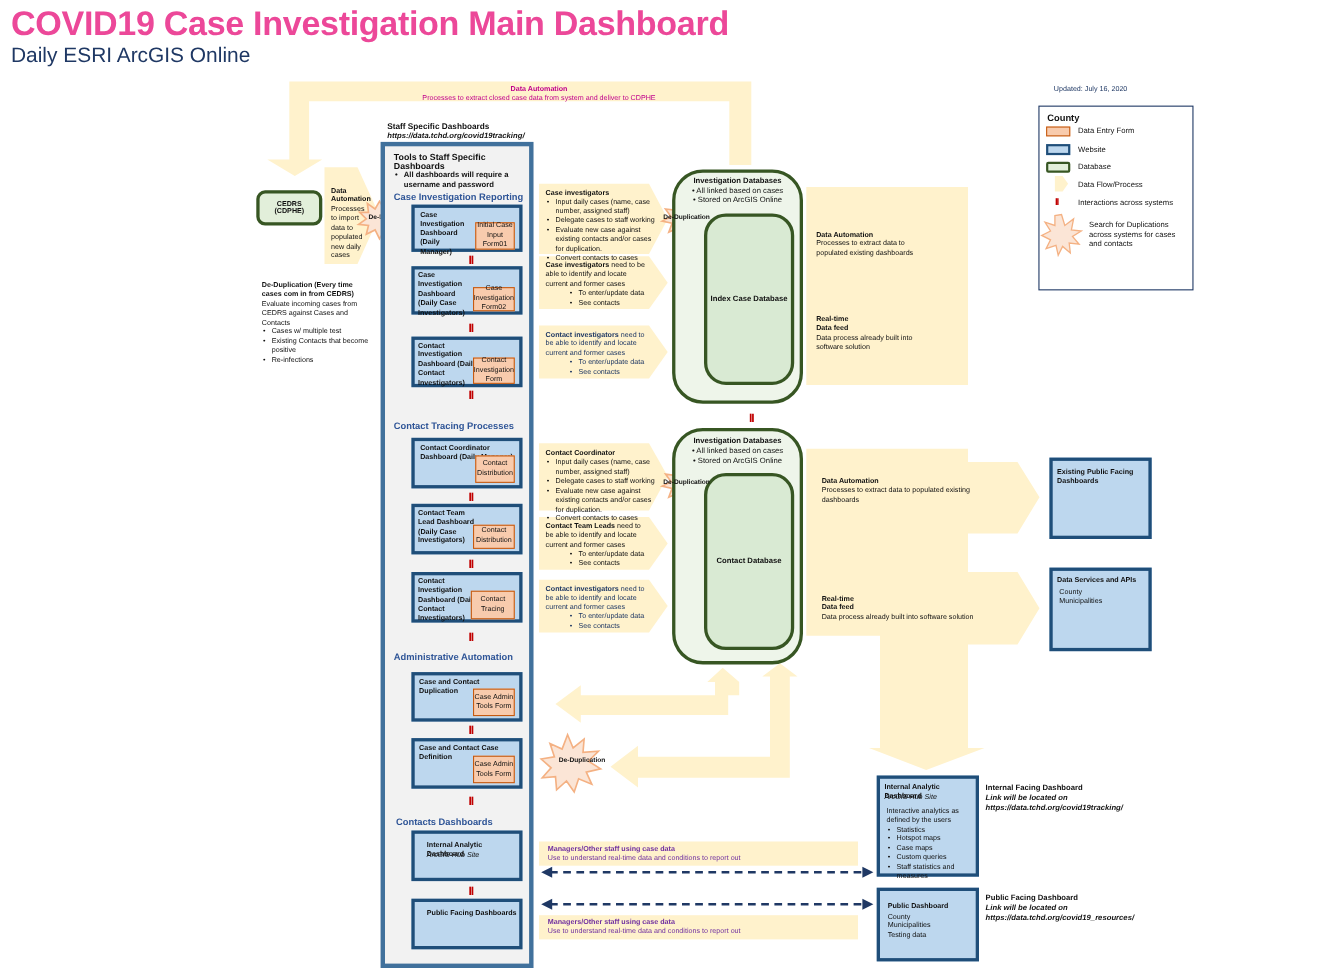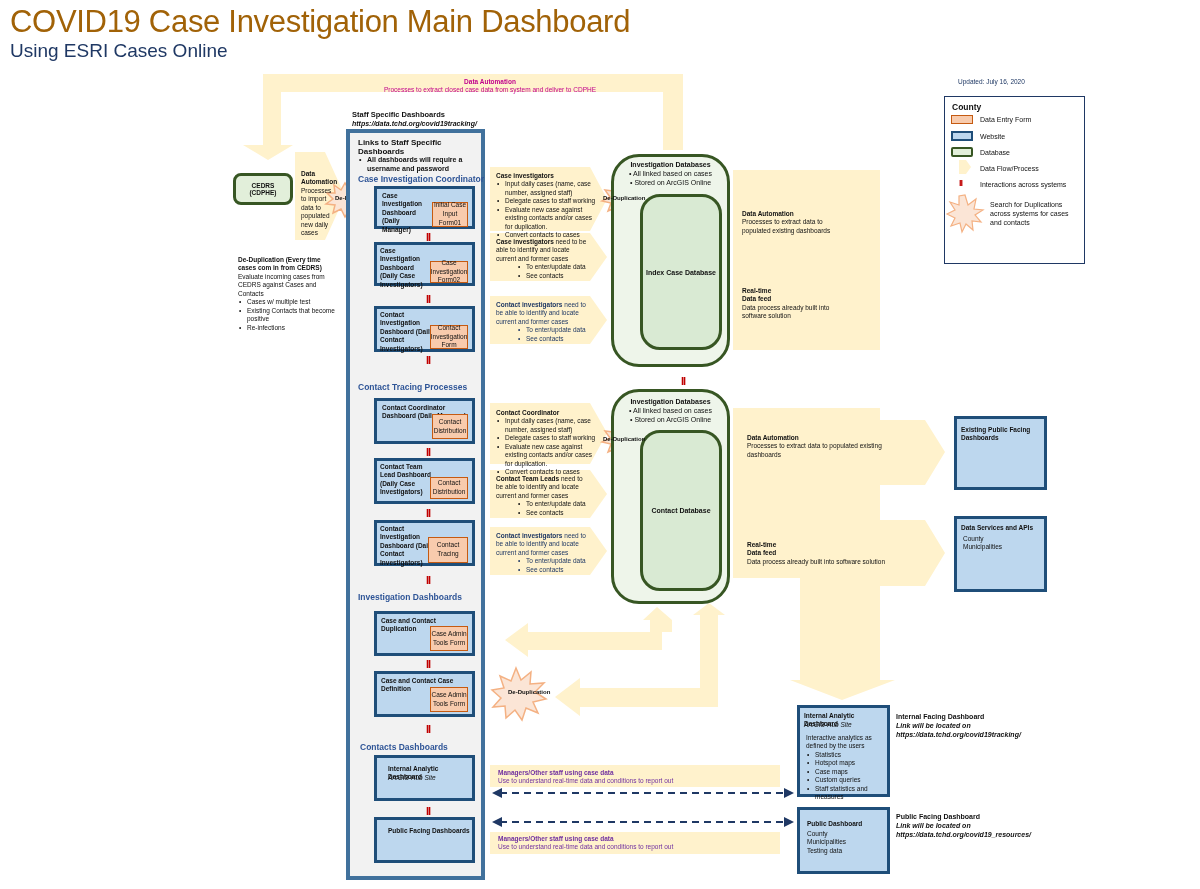--- a/index.html
+++ b/index.html
@@ -1,18 +1,18 @@
 <!DOCTYPE html>
 <html><head>
 <meta charset="utf-8">
 <style>
   * { box-sizing: border-box; margin: 0; padding: 0; }
   body { width: 1200px; height: 889px; background: #ffffff; position: relative; overflow: hidden; font-family: "Liberation Sans", sans-serif; color: #111; }
   .abs { position: absolute; }
-  .title { left: 10px; top: 4px; font-size: 31px; font-weight: normal; color: #a16207; letter-spacing: -0.3px; }
+  .title { left: 10px; top: 4px; font-size: 31px; font-weight: bold; color: #ec4899; letter-spacing: -0.3px; }
   .subtitle { left: 10px; top: 40px; font-size: 19px; color: #1f3864; }
   .tiny { font-size: 6.5px; line-height: 1.3; }
   .small { font-size: 7px; line-height: 1.3; }
   .b { font-weight: bold; }
   .i { font-style: italic; }
   .web { background: #bdd7ee; border: 3px solid #1f4e79; }
   .form { background: #f8cbad; border: 1.5px solid #c55a11; font-size: 6.5px; text-align: center; line-height: 1.35; display: flex; align-items: center; justify-content: center; }
   .db-outer { background: #eef5ea; border: 3px solid #375623; border-radius: 28px; }
   .db-inner { background: #d9ead3; border: 3px solid #375623; border-radius: 20px; display: flex; align-items: center; justify-content: center; font-size: 7px; font-weight: bold; }
   .ii { color: #c00000; font-weight: bold; font-size: 11px; text-align: center; letter-spacing: -1px; }
@@ -67,21 +67,21 @@
 
   <g fill="#fbe5d6" stroke="#f4b183" stroke-width="1.5">
     <path d="M345 183 L350 191 L357 186 L356 194 L365 195 L358 200 L365 206 L356 206 L357 214 L350 209 L345 217 L341 209 L333 213 L335 205 L326 204 L333 199 L327 193 L335 193 L334 185 L341 190 Z"></path>
     <path d="M622 180 L626 189 L634 184 L632 193 L641 194 L634 199 L640 205 L631 205 L632 214 L625 208 L620 216 L617 207 L608 211 L611 203 L602 201 L610 197 L605 190 L613 191 L613 182 L619 188 Z"></path>
     <path d="M622 421 L626 430 L634 425 L632 434 L641 435 L634 440 L640 446 L631 446 L632 455 L625 449 L620 457 L617 448 L608 452 L611 444 L602 442 L610 438 L605 431 L613 432 L613 423 L619 429 Z"></path>
     <path d="M516 668 L521 680 L531 672 L530 684 L544 683 L535 692 L546 699 L533 702 L538 713 L526 708 L522 720 L515 710 L506 718 L505 706 L493 707 L501 698 L492 690 L504 688 L500 676 L511 681 Z"></path>
   </g>
 </svg>
 
 <div class="abs title">COVID19 Case Investigation Main Dashboard</div>
-<div class="abs subtitle">Using ESRI Cases Online</div>
+<div class="abs subtitle">Daily ESRI ArcGIS Online</div>
 <div class="abs tiny" style="left:958px;top:78px;color:#1f3864;">Updated: July 16, 2020</div>
 
 <div class="abs tiny magenta" style="left:300px;top:78px;width:380px;text-align:center;">
   <div class="b">Data Automation</div>
   <div>Processes to extract closed case data from system and deliver to CDPHE</div>
 </div>
 
 <div class="abs" style="left:233px;top:173px;width:60px;height:32px;background:#e2efda;border:3px solid #375623;border-radius:8px;display:flex;flex-direction:column;align-items:center;justify-content:center;font-size:6.5px;font-weight:bold;">
   <div>CEDRS</div>
   <div>(CDPHE)</div>
@@ -101,27 +101,27 @@
     <li>Re-infections</li>
   </ul>
 </div>
 
 <div class="abs small b" style="left:352px;top:110px;font-size:7.5px;">Staff Specific Dashboards</div>
 <div class="abs small b i" style="left:352px;top:119px;">https://data.tchd.org/covid19tracking/</div>
 
 <div class="abs" style="left:346px;top:129px;width:139px;height:751px;background:#f2f2f2;border:4px solid #41719c;"></div>
 
 <div class="abs" style="left:358px;top:138px;width:122px;">
-  <div class="b" style="font-size:8px;">Links to Staff Specific Dashboards</div>
+  <div class="b" style="font-size:8px;">Tools to Staff Specific Dashboards</div>
   <ul class="bl b" style="font-size:7px;line-height:1.25;">
     <li>All dashboards will require a username and password</li>
   </ul>
 </div>
 
-<div class="abs sect" style="left:358px;top:174px;">Case Investigation Coordinator</div>
+<div class="abs sect" style="left:358px;top:174px;">Case Investigation Reporting</div>
 
 <div class="abs web" style="left:374px;top:186px;width:101px;height:43px;">
   <div class="tiny b" style="position:absolute;left:5px;top:3px;width:48px;">Case Investigation Dashboard (Daily Manager)</div>
   <div class="form" style="position:absolute;right:4px;top:13px;width:36px;height:25px;">Initial Case Input Form01</div>
 </div>
 <div class="abs ii" style="left:418px;top:231px;width:20px;">II</div>
 
 <div class="abs web" style="left:374px;top:242px;width:101px;height:44px;">
   <div class="tiny b" style="position:absolute;left:3px;top:2px;width:50px;">Case Investigation Dashboard (Daily Case Investigators)</div>
   <div class="form" style="position:absolute;right:4px;top:16px;width:38px;height:22px;">Case Investigation Form02</div>
@@ -147,21 +147,21 @@
   <div class="form" style="position:absolute;right:4px;top:16px;width:38px;height:22px;">Contact Distribution</div>
 </div>
 <div class="abs ii" style="left:418px;top:507px;width:20px;">II</div>
 
 <div class="abs web" style="left:374px;top:520px;width:101px;height:46px;">
   <div class="tiny b" style="position:absolute;left:3px;top:2px;width:58px;">Contact Investigation Dashboard (Daily Contact Investigators)</div>
   <div class="form" style="position:absolute;right:4px;top:14px;width:40px;height:26px;">Contact Tracing</div>
 </div>
 <div class="abs ii" style="left:418px;top:574px;width:20px;">II</div>
 
-<div class="abs sect" style="left:358px;top:592px;">Investigation Dashboards</div>
+<div class="abs sect" style="left:358px;top:592px;">Administrative Automation</div>
 
 <div class="abs web" style="left:374px;top:611px;width:101px;height:45px;">
   <div class="tiny b" style="position:absolute;left:4px;top:3px;width:92px;">Case and Contact Duplication</div>
   <div class="form" style="position:absolute;right:4px;top:12px;width:38px;height:25px;">Case Admin Tools Form</div>
 </div>
 <div class="abs ii" style="left:418px;top:658px;width:20px;">II</div>
 
 <div class="abs web" style="left:374px;top:671px;width:101px;height:46px;">
   <div class="tiny b" style="position:absolute;left:4px;top:3px;width:92px;">Case and Contact Case Definition</div>
   <div class="form" style="position:absolute;right:4px;top:13px;width:38px;height:25px;">Case Admin Tools Form</div>

